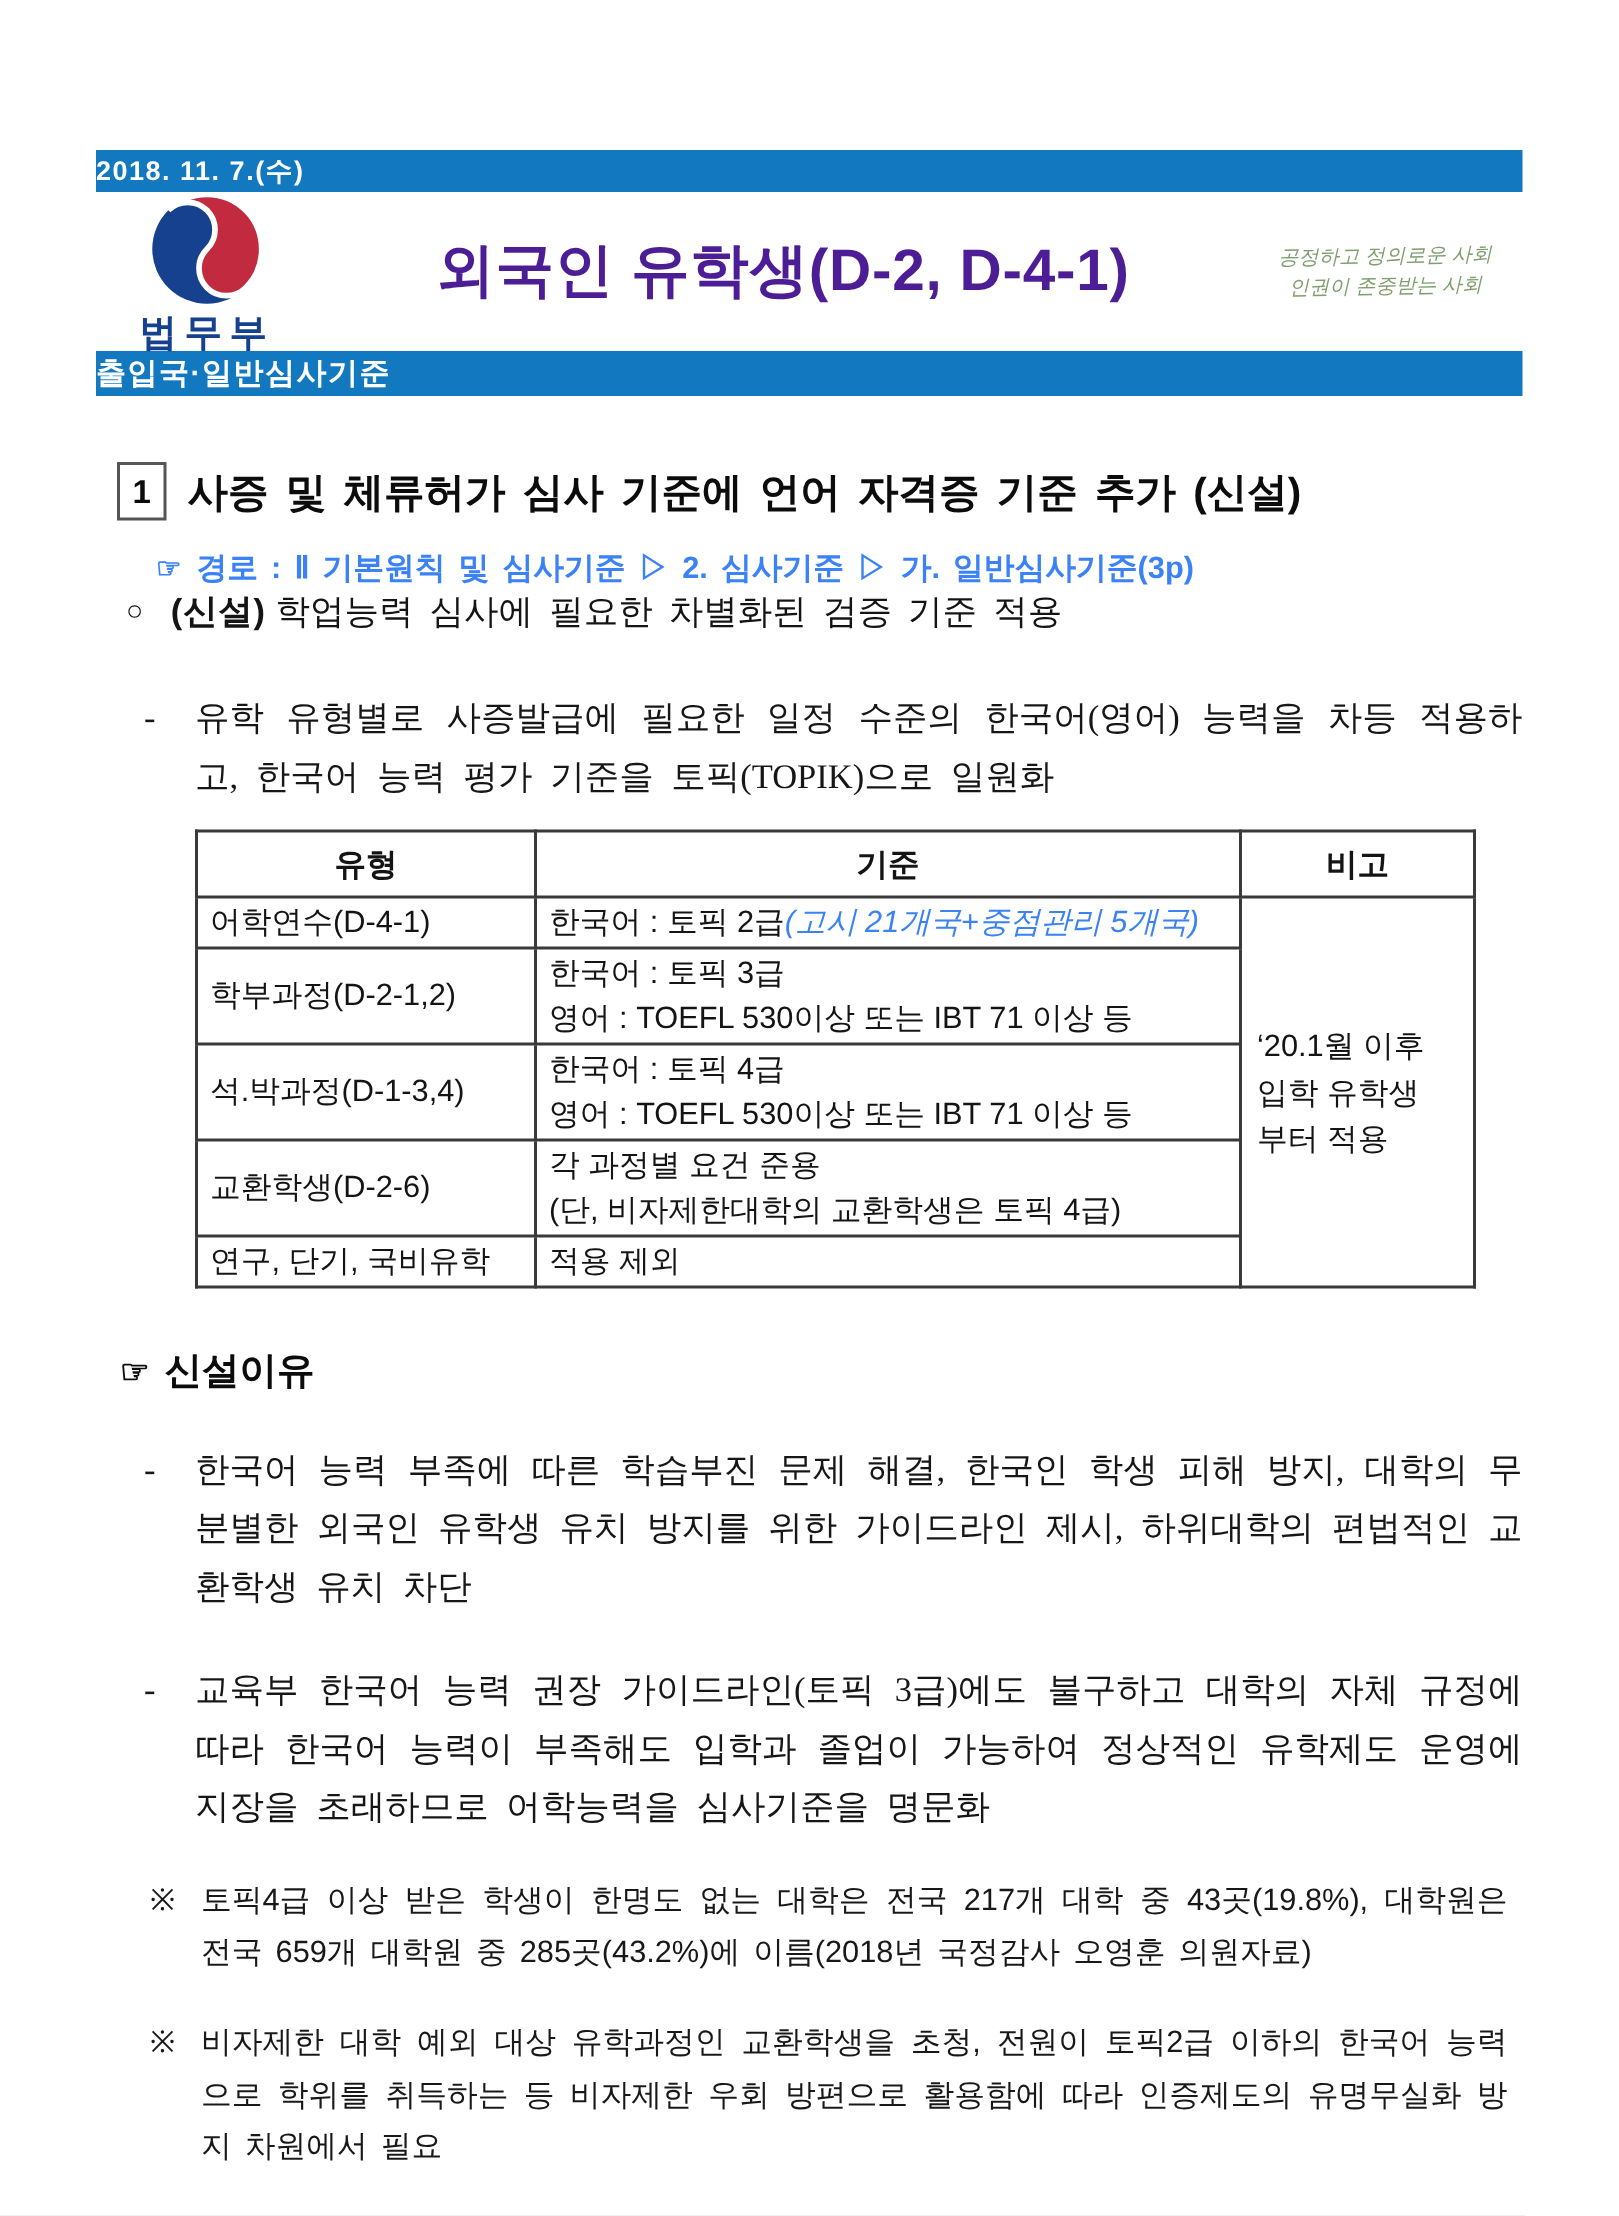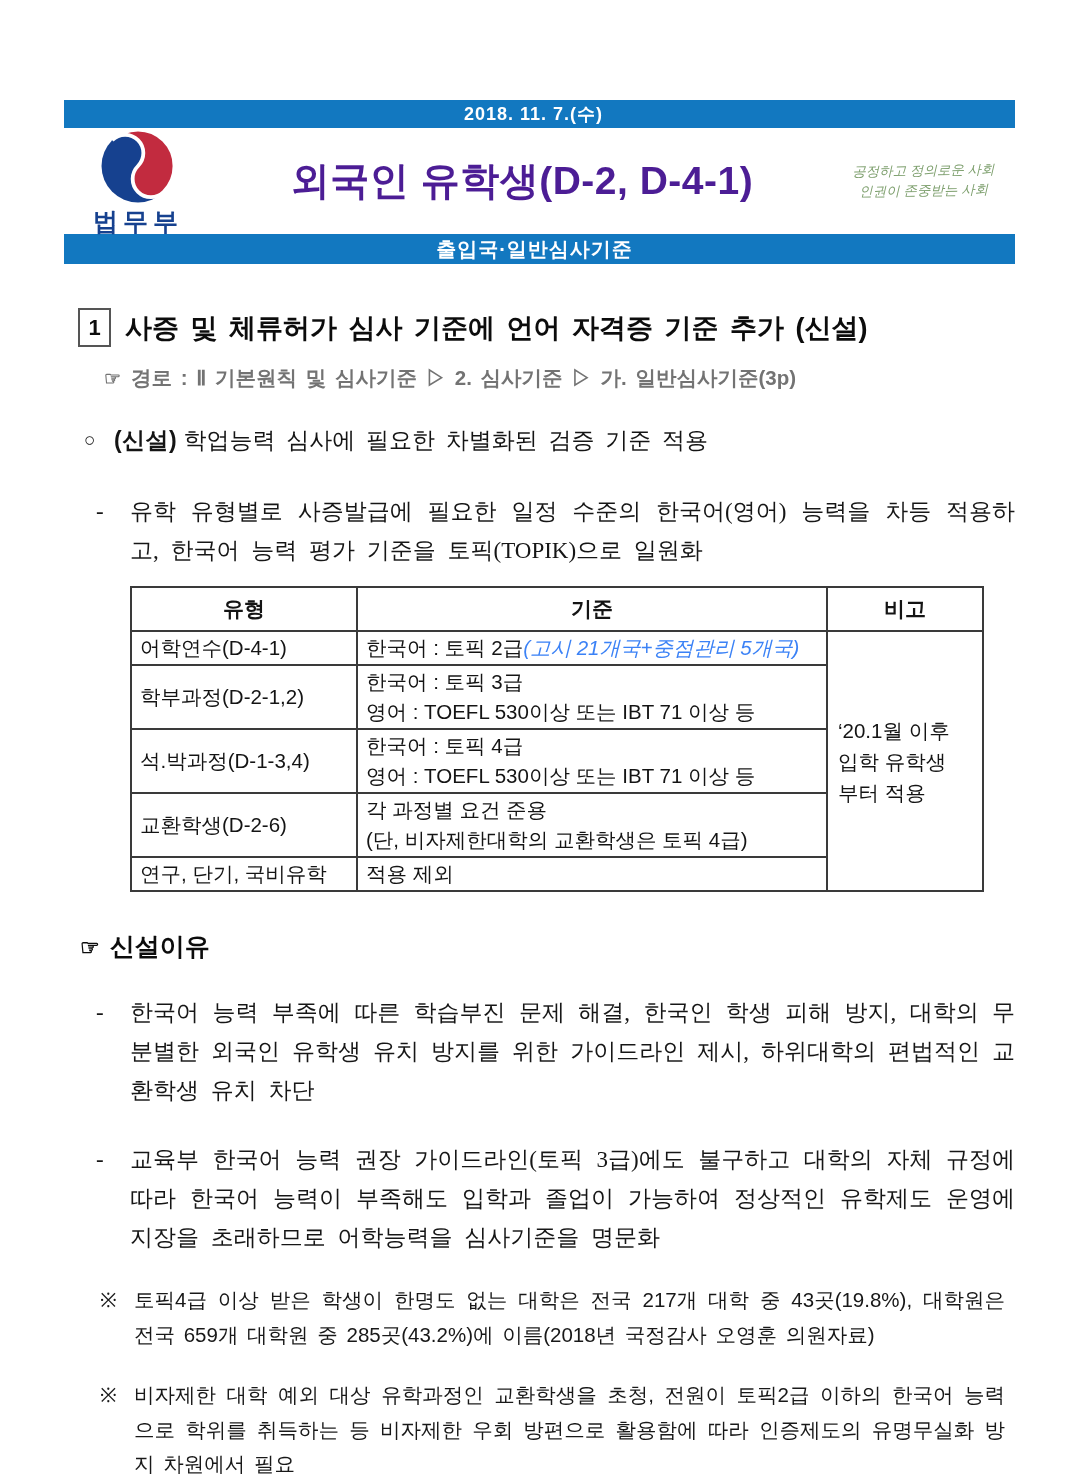--- a/index.html
+++ b/index.html
@@ -4,37 +4,37 @@
 <style>
   html,body { margin:0; padding:0; background:#e8e8e8; }
   .page {
     width:1079px; height:1477px; background:#ffffff; margin:0 auto;
     box-sizing:border-box; padding:100px 64px 0 64px; overflow:hidden;
     font-family:"Liberation Sans", sans-serif; color:#141414; position:relative;
   }
 
   
   .gov-header { width:100%; }
-  .bar { background:#1278c0; color:#ffffff; font-weight:bold; text-align:center; box-sizing:border-box; }
+  .bar { background:#1278c0; color:#ffffff; font-weight:bold; text-align:left; box-sizing:border-box; }
   .bar.top { height:28px; line-height:28px; font-size:18px; padding-right:12px; letter-spacing:1px; }
   .bar.bottom { height:30px; line-height:30px; font-size:20px; padding-right:10px; letter-spacing:1px; }
   .head-mid { display:flex; align-items:center; height:106px; padding:2px 4px; box-sizing:border-box; }
   .logo-block { width:140px; text-align:center; flex:none; }
   .ministry-name { color:#16418f; font-weight:800; font-size:25px; letter-spacing:5px; line-height:26px; }
   .titles { flex:1; text-align:center; font-weight:800; color:#4c1d95; font-size:39px; line-height:50px; letter-spacing:0.5px; white-space:nowrap; }
   .slogan { width:175px; flex:none; text-align:center; color:#7d9f6d; font-size:13.5px; line-height:20px; font-style:italic; transform:rotate(-1deg); }
 
   
   .sec-title { margin-top:44px; margin-left:14px; display:flex; align-items:center; gap:14px; font-weight:800; font-size:27px; color:#0c0c0c; word-spacing:4px; white-space:nowrap; }
   .numbox { border:2px solid #555; width:29px; height:35px; display:flex; align-items:center; justify-content:center; font-size:22px; font-weight:700; flex:none; background:#fff; }
 
-  .path-line { margin-top:17px; margin-left:40px; font-weight:700; font-size:20.5px; color:#737373; word-spacing:3px; white-space:nowrap; }
+  .path-line { margin-top:17px; margin-left:40px; font-weight:700; font-size:20.5px; color:#3b82f6; word-spacing:3px; white-space:nowrap; }
   .path-line .marker { margin-right:10px; font-size:19px; }
 
-  .point-line { margin-top:33px; margin-left:20px; font-size:23px; white-space:nowrap; }
+  .point-line { margin-left:20px; font-size:23px; white-space:nowrap; }
   .point-line .bullet { font-size:19px; margin-right:12px; position:relative; top:-2px; }
   .point-line .bold { font-weight:800; letter-spacing:0.5px; }
   .point-line .rest { font-family:"Liberation Serif", serif; word-spacing:5px; }
 
   
   .dash-item { display:flex; font-family:"Liberation Serif", serif; font-size:23px; line-height:39px; color:#161616; }
   .dash-item .dash { width:34px; flex:none; padding-left:4px; }
   .dash-item .txt { flex:1; text-align:justify; word-spacing:6px; }
   .dash-item.first { margin-top:36px; margin-left:28px; }
 

